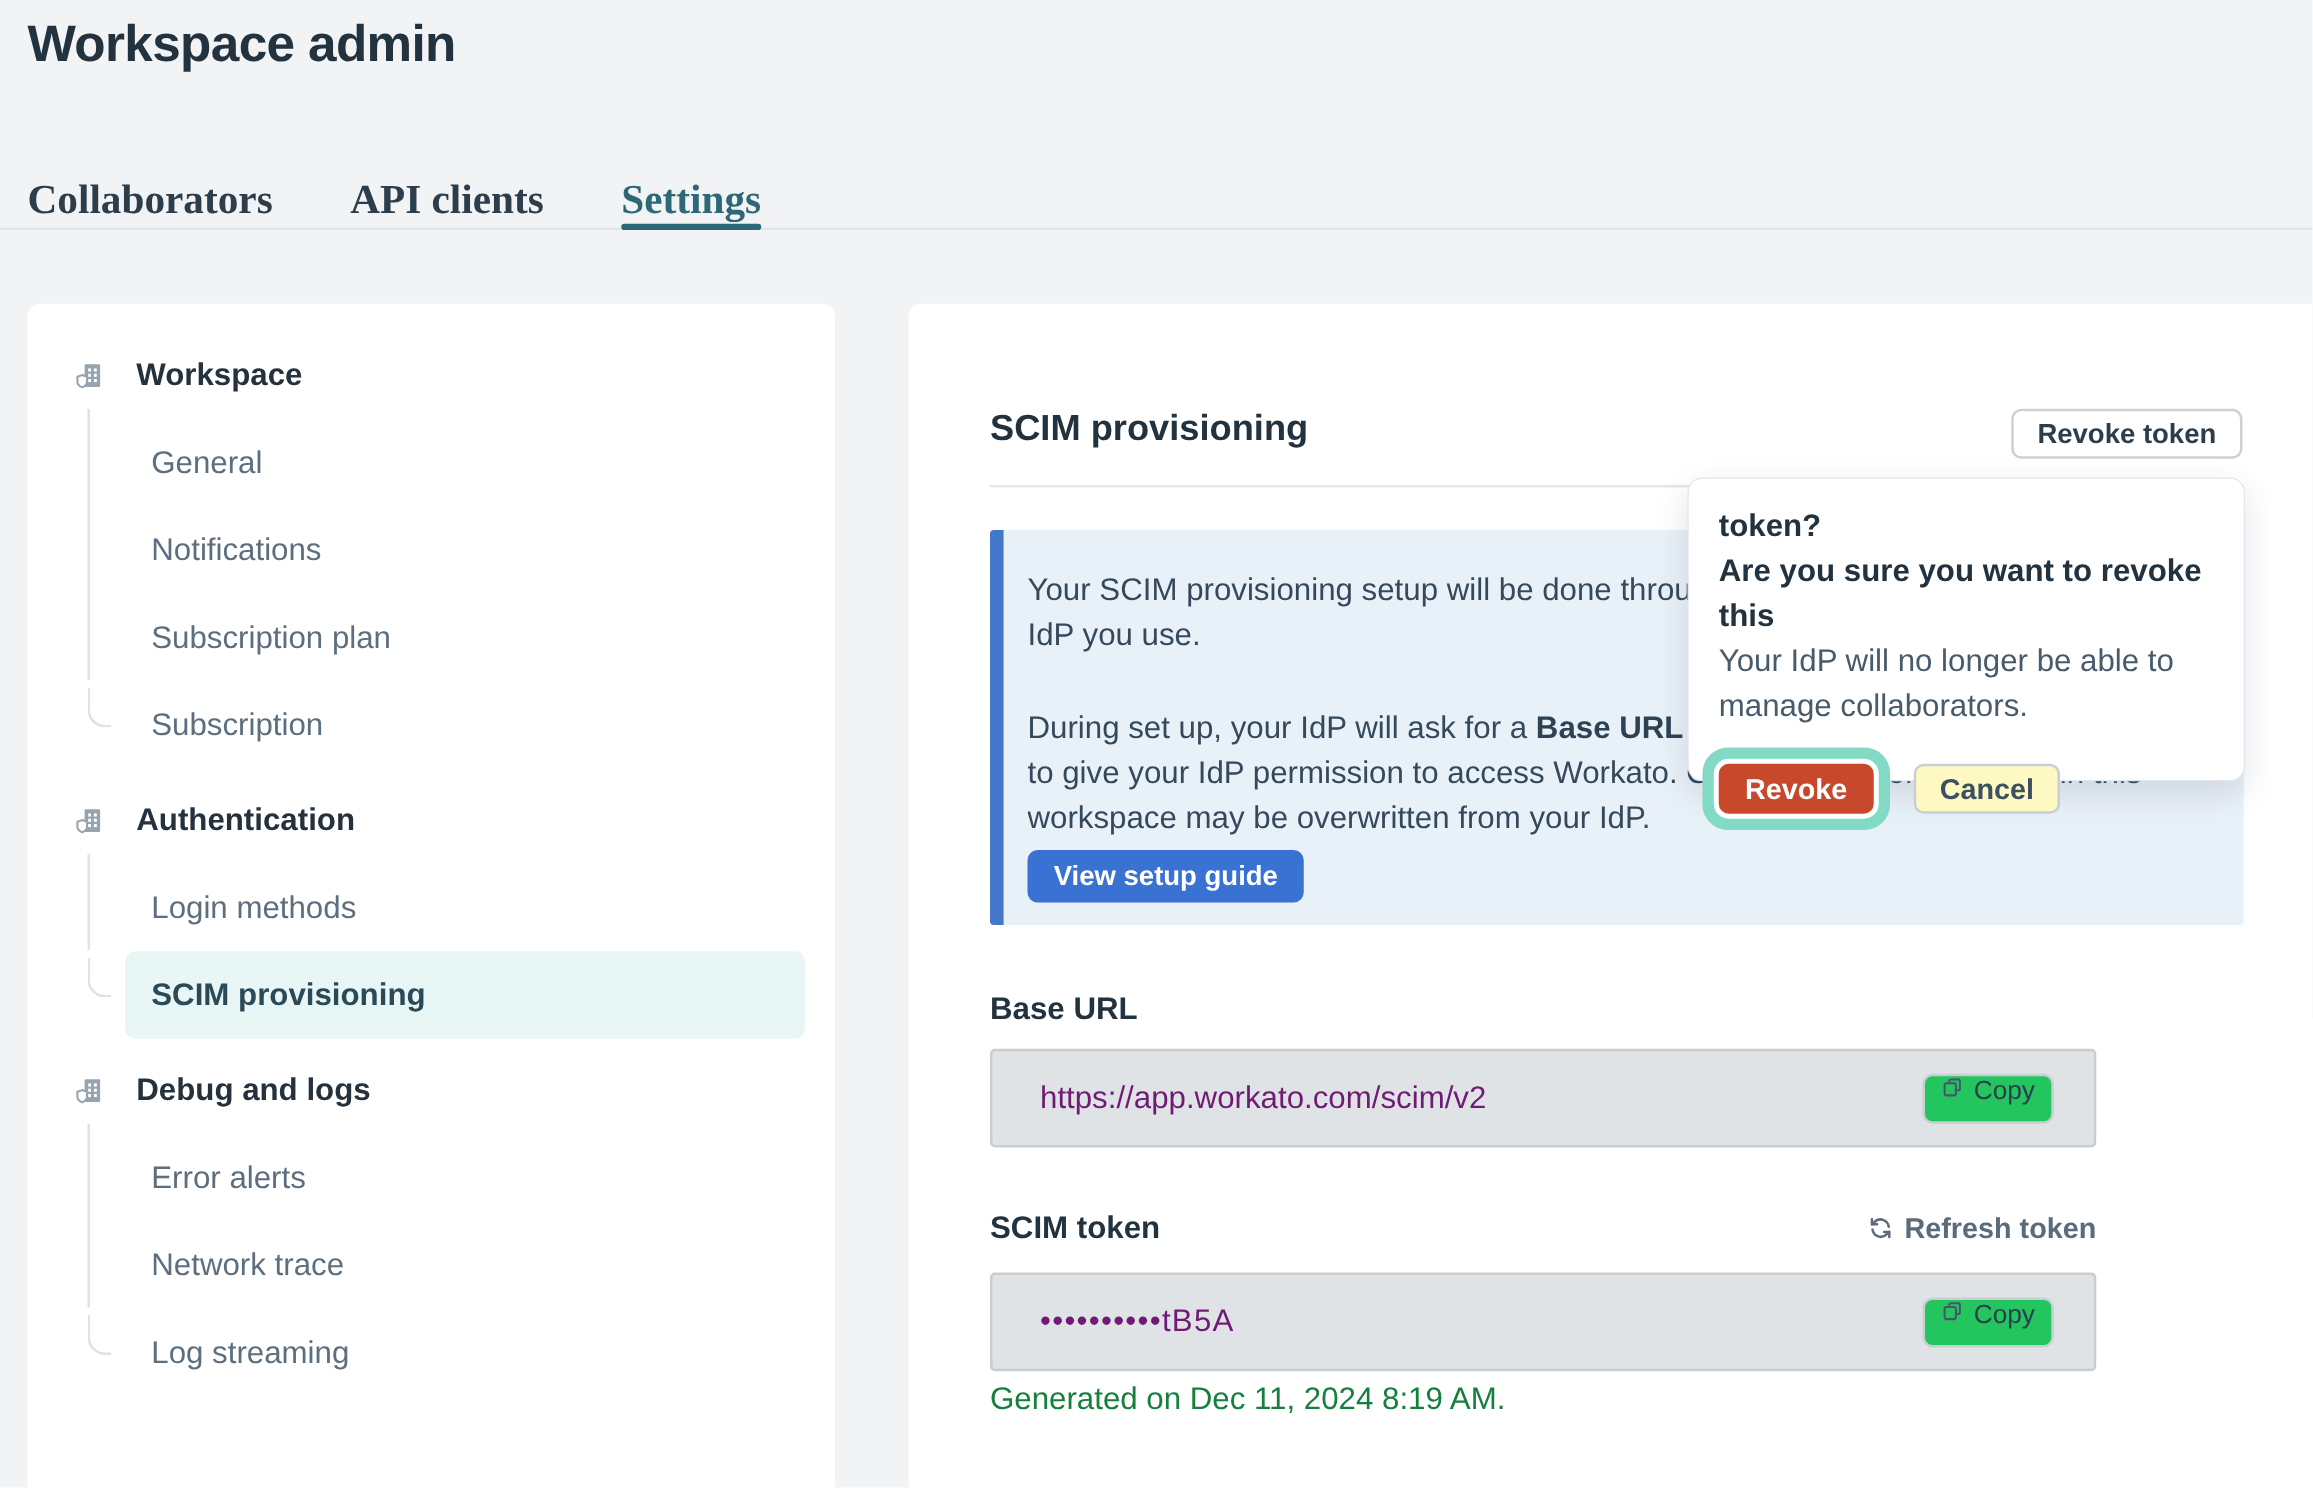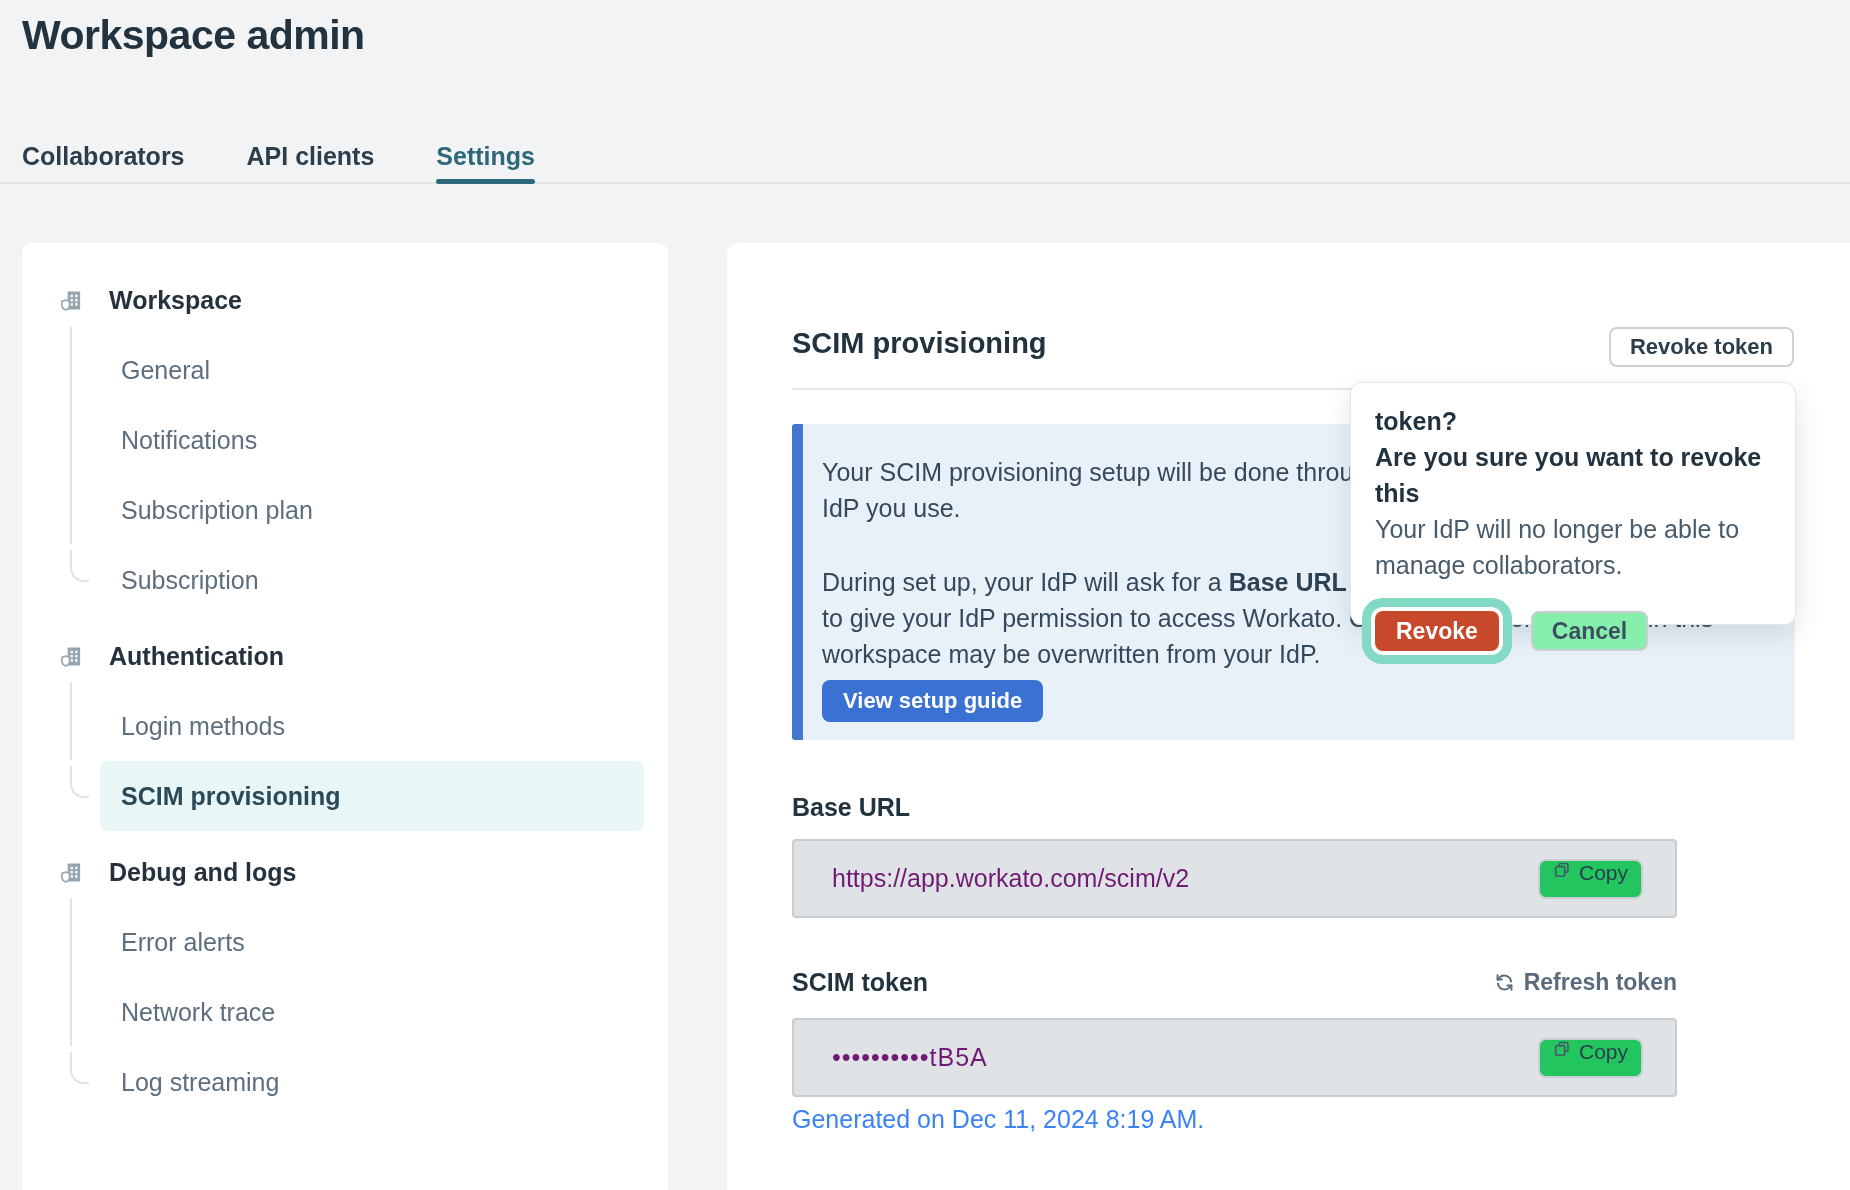--- a/index.html
+++ b/index.html
@@ -8,21 +8,21 @@
     position:relative; overflow:hidden;
     background:#f2f3f5;
     font-family:"Liberation Sans", sans-serif;
     color:#243746;
     -webkit-font-smoothing:antialiased;
   }
 
   
   .page-title { position:absolute; left:22px; top:12px; font-size:41px; font-weight:700; color:#22333f; letter-spacing:-0.5px; }
   .tabs { position:absolute; left:0; top:136px; width:100%; height:48px; border-bottom:2px solid #e2e5e7; display:flex; gap:62px; padding-left:22px; }
-  .tab { position:relative; font-size:25px; font-weight:600; color:#2c3e4c; padding-top:6px; cursor:default; }
+  .tab { position:relative; font-size:33px; font-weight:600; color:#2c3e4c; padding-top:6px; cursor:default;font-family:Liberation Serif, serif; }
   .tab.active { color:#2d6878; }
   .tab.active::after { content:""; position:absolute; left:0; right:0; bottom:-2px; height:5px; background:#2d6878; border-radius:3px; }
 
   
   .sidebar { position:absolute; left:22px; top:243px; width:646px; height:1010px; background:#fff; border-radius:10px; padding-top:22px; }
   .side-section + .side-section { margin-top:6px; }
   .section-head { height:70px; display:flex; align-items:center; gap:26px; padding-left:38px; }
   .section-label { font-size:25px; font-weight:700; color:#25323e; }
   .items { position:relative; list-style:none; }
   .items::before { content:""; position:absolute; left:48px; top:-8px; height:calc(100% - 63px); border-left:2px solid #dfe3e7; }
@@ -47,30 +47,30 @@
   .field-value { font-size:25px; color:#701a75; }
   .copy-btn { margin-left:auto; height:40px; display:flex; align-items:flex-start; gap:8px; padding:0 13px; background:#22c55e; border:2px solid #c9ced2; border-radius:8px; font-family:inherit; font-size:21px; font-weight:400; color:#2c3e4c; cursor:pointer; }
 
   .base-url-label { top:550px; }
   .base-url-field { top:596px; }
 
   .token-row { position:absolute; left:65px; top:725px; width:885px; display:flex; align-items:center; justify-content:space-between; }
   .refresh-btn { display:flex; align-items:center; gap:9px; background:none; border:0; font-family:inherit; font-size:23px; font-weight:700; color:#5a6b7b; cursor:pointer; }
   .token-field { top:775px; }
   .token-field .field-value { letter-spacing:1px; }
-  .generated-note { position:absolute; left:65px; top:862px; font-size:25px; color:#3b82f6; }
+  .generated-note { position:absolute; left:65px; top:862px; font-size:25px; color:#15803d; }
 
   
   .popover { position:absolute; left:1350px; top:382px; width:446px; height:243px; background:#fff; border:1px solid #e3e7ea; border-radius:12px; box-shadow:0 10px 26px rgba(40,60,80,.14); padding:20px 24px 0 24px; z-index:10; }
   .popover-title { font-size:25px; font-weight:700; line-height:36px; color:#22333f; }
   .popover-body  { font-size:25px; line-height:36px; color:#475b6b; }
   .popover-actions { margin-top:28px; display:flex; align-items:center; }
   .revoke-btn { height:40px; padding:0 21px; background:#c7482b; border:0; border-radius:8px; font-family:inherit; font-size:23px; font-weight:700; color:#fff; cursor:pointer;
                 box-shadow:0 0 0 4px #ffffff, 0 0 0 13px #82d9c4; }
-  .cancel-btn { margin-left:32px; height:40px; padding:0 19px; background:#86efac; border:2px solid #c9ced3; border-radius:8px; font-family:inherit; font-size:23px; font-weight:600; color:#3d5061; cursor:pointer; }
+  .cancel-btn { margin-left:32px; height:40px; padding:0 19px; background:#fef9c3; border:2px solid #c9ced3; border-radius:8px; font-family:inherit; font-size:23px; font-weight:600; color:#3d5061; cursor:pointer; }
 
   .icon { flex:0 0 auto; display:inline-flex; }
 </style>
 </head>
 <body>
 
 <h1 class="page-title">Workspace admin</h1>
 
 <nav class="tabs">
   <div class="tab">Collaborators</div>

